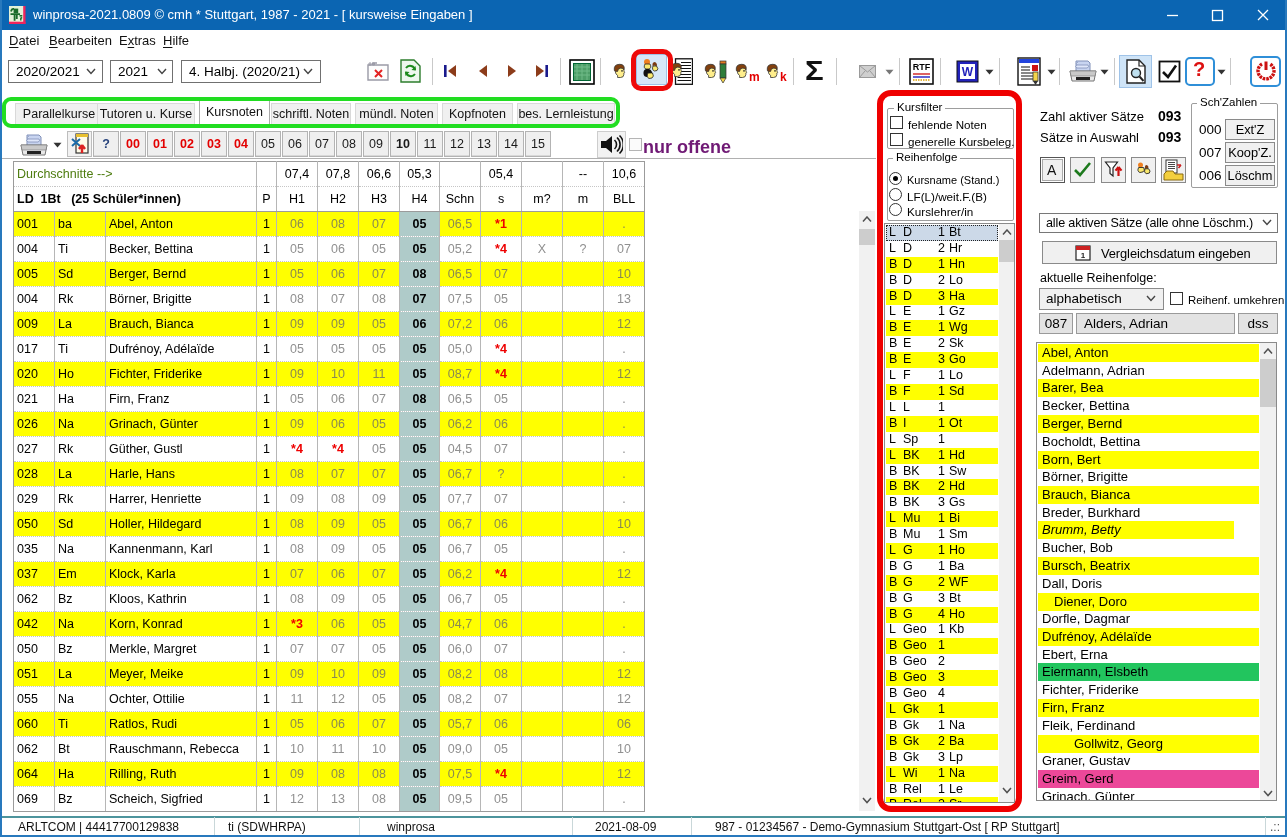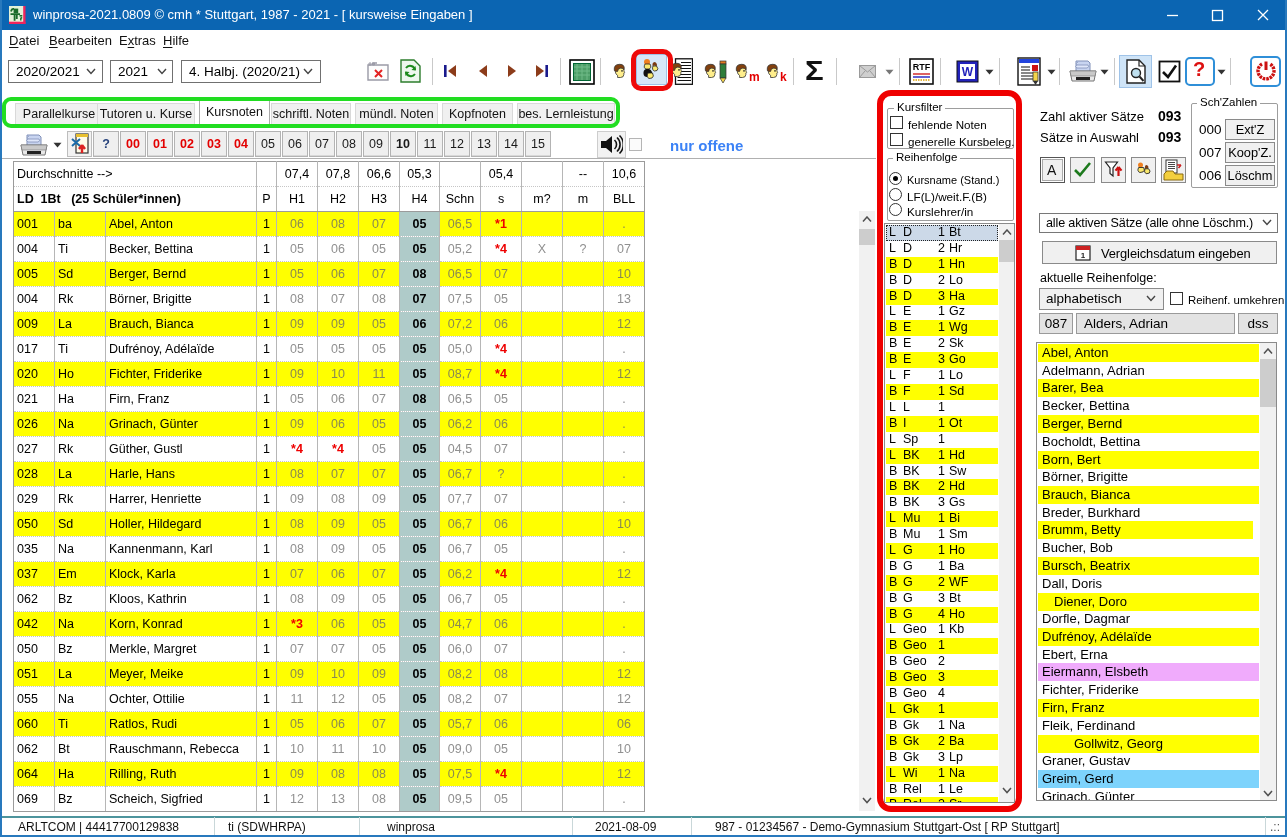--- a/index.html
+++ b/index.html
@@ -286,41 +286,41 @@
 <div class="nbtn " style="left:471px;">13</div>
 <div class="nbtn " style="left:498px;">14</div>
 <div class="nbtn " style="left:525px;">15</div>
 <div class="abs" style="left:597px;top:131px;width:29px;height:27px;background:#f2f2f2;border:1px solid #cdcdcd;"></div>
 <svg class="abs" style="left:600px;top:134px" width="23" height="21" viewBox="0 0 23 21">
     <rect x="1" y="7" width="5" height="7" fill="#111"></rect>
     <path d="M6 7 L12 2 V19 L6 14 z" fill="#111"></path>
     <path d="M14.5 6 a6 6 0 0 1 0 9 M17 3.5 a9.5 9.5 0 0 1 0 14 M19.5 1.5 a12.5 12.5 0 0 1 0 18" fill="none" stroke="#111" stroke-width="1.6"></path>
   </svg>
 <div class="abs" style="left:629px;top:138px;width:13px;height:13px;border:1px solid #b5b5b5;background:#fbfbfb;"></div>
-<span class="abs" style="left:670px;top:137px;color:#3b82f6;font-weight:bold;font-size:15px;">nur offene</span>
+<span class="abs" style="left:643px;top:137px;color:#701a75;font-weight:bold;font-size:18px;">nur offene</span>
 <div class="abs" style="left:0px;top:158px;width:876px;height:1px;background:#b0b0b0;"></div>
 <table class="main">
     <colgroup>
 <col style="width:41px">
 <col style="width:51px">
 <col style="width:151px">
 <col style="width:20px">
 <col style="width:41px">
 <col style="width:41px">
 <col style="width:41px">
 <col style="width:40px">
 <col style="width:41px">
 <col style="width:41px">
 <col style="width:41px">
 <col style="width:41px">
 <col style="width:41px">
 </colgroup>
 <tbody>
       <tr class="hd1">
-        <td colspan="3" class="L outer-l" style="color:#000000;">Durchschnitte --&gt;</td>
+        <td colspan="3" class="L outer-l" style="color:#4d7c0f;">Durchschnitte --&gt;</td>
         <td></td>
         <td>07,4</td>
         <td>07,8</td>
         <td>06,6</td>
         <td>05,3</td>
         <td></td>
         <td>05,4</td>
         <td></td>
         <td>--</td>
         <td class="outer-r">10,6</td>
@@ -1019,35 +1019,35 @@
 <div class="nrow" style="left:1px;top:1px;width:221px;background:#ffff00;">Abel, Anton</div>
 <div class="nrow" style="left:1px;top:19px;width:221px;">Adelmann, Adrian</div>
 <div class="nrow" style="left:1px;top:36px;width:221px;background:#ffff00;">Barer, Bea</div>
 <div class="nrow" style="left:1px;top:54px;width:221px;">Becker, Bettina</div>
 <div class="nrow" style="left:1px;top:72px;width:221px;background:#ffff00;">Berger, Bernd</div>
 <div class="nrow" style="left:1px;top:90px;width:221px;">Bocholdt, Bettina</div>
 <div class="nrow" style="left:1px;top:108px;width:221px;background:#ffff00;">Born, Bert</div>
 <div class="nrow" style="left:1px;top:125px;width:221px;">Börner, Brigitte</div>
 <div class="nrow" style="left:1px;top:143px;width:221px;background:#ffff00;">Brauch, Bianca</div>
 <div class="nrow" style="left:1px;top:161px;width:221px;">Breder, Burkhard</div>
-<div class="nrow" style="left:1px;top:178px;width:215px;background:#ffff00;">Brumm, Betty</div>
+<div class="nrow" style="left:1px;top:178px;width:196px;background:#ffff00;font-style:italic;">Brumm, Betty</div>
 <div class="nrow" style="left:1px;top:196px;width:221px;">Bucher, Bob</div>
 <div class="nrow" style="left:1px;top:214px;width:221px;background:#ffff00;">Bursch, Beatrix</div>
 <div class="nrow" style="left:1px;top:232px;width:221px;">Dall, Doris</div>
 <div class="nrow" style="left:1px;top:250px;width:221px;background:#ffff00;padding-left:16px;">Diener, Doro</div>
 <div class="nrow" style="left:1px;top:267px;width:221px;">Dorfle, Dagmar</div>
 <div class="nrow" style="left:1px;top:285px;width:221px;background:#ffff00;">Dufrénoy, Adélaïde</div>
 <div class="nrow" style="left:1px;top:303px;width:221px;">Ebert, Erna</div>
-<div class="nrow" style="left:1px;top:320px;width:221px;background:#f0abfc;">Eiermann, Elsbeth</div>
+<div class="nrow" style="left:1px;top:320px;width:221px;background:#22c55e;">Eiermann, Elsbeth</div>
 <div class="nrow" style="left:1px;top:338px;width:221px;">Fichter, Friderike</div>
 <div class="nrow" style="left:1px;top:356px;width:221px;background:#ffff00;">Firn, Franz</div>
 <div class="nrow" style="left:1px;top:374px;width:221px;">Fleik, Ferdinand</div>
 <div class="nrow" style="left:1px;top:392px;width:221px;background:#ffff00;padding-left:36px;">Gollwitz, Georg</div>
 <div class="nrow" style="left:1px;top:409px;width:221px;">Graner, Gustav</div>
-<div class="nrow" style="left:1px;top:427px;width:221px;background:#7dd3fc;">Greim, Gerd</div>
+<div class="nrow" style="left:1px;top:427px;width:221px;background:#ec4899;">Greim, Gerd</div>
 <div class="nrow" style="left:1px;top:445px;width:221px;">Grinach, Günter</div>
 <div class="sb" style="left:223px;top:0;width:16px;height:459px;"></div>
 <svg class="abs" style="left:226px;top:5px" width="10" height="7" viewBox="0 0 10 7">
       <path d="M1 5.5 L5 1 L9 5.5" fill="none" stroke="#505050" stroke-width="1.5"></path>
     </svg>
 <div class="sbthumb" style="left:223px;top:16px;width:16px;height:48px;"></div>
 <svg class="abs" style="left:226px;top:447px" width="10" height="7" viewBox="0 0 10 7">
       <path d="M1 1 L5 5.5 L9 1" fill="none" stroke="#505050" stroke-width="1.5"></path>
     </svg>
 </div>

